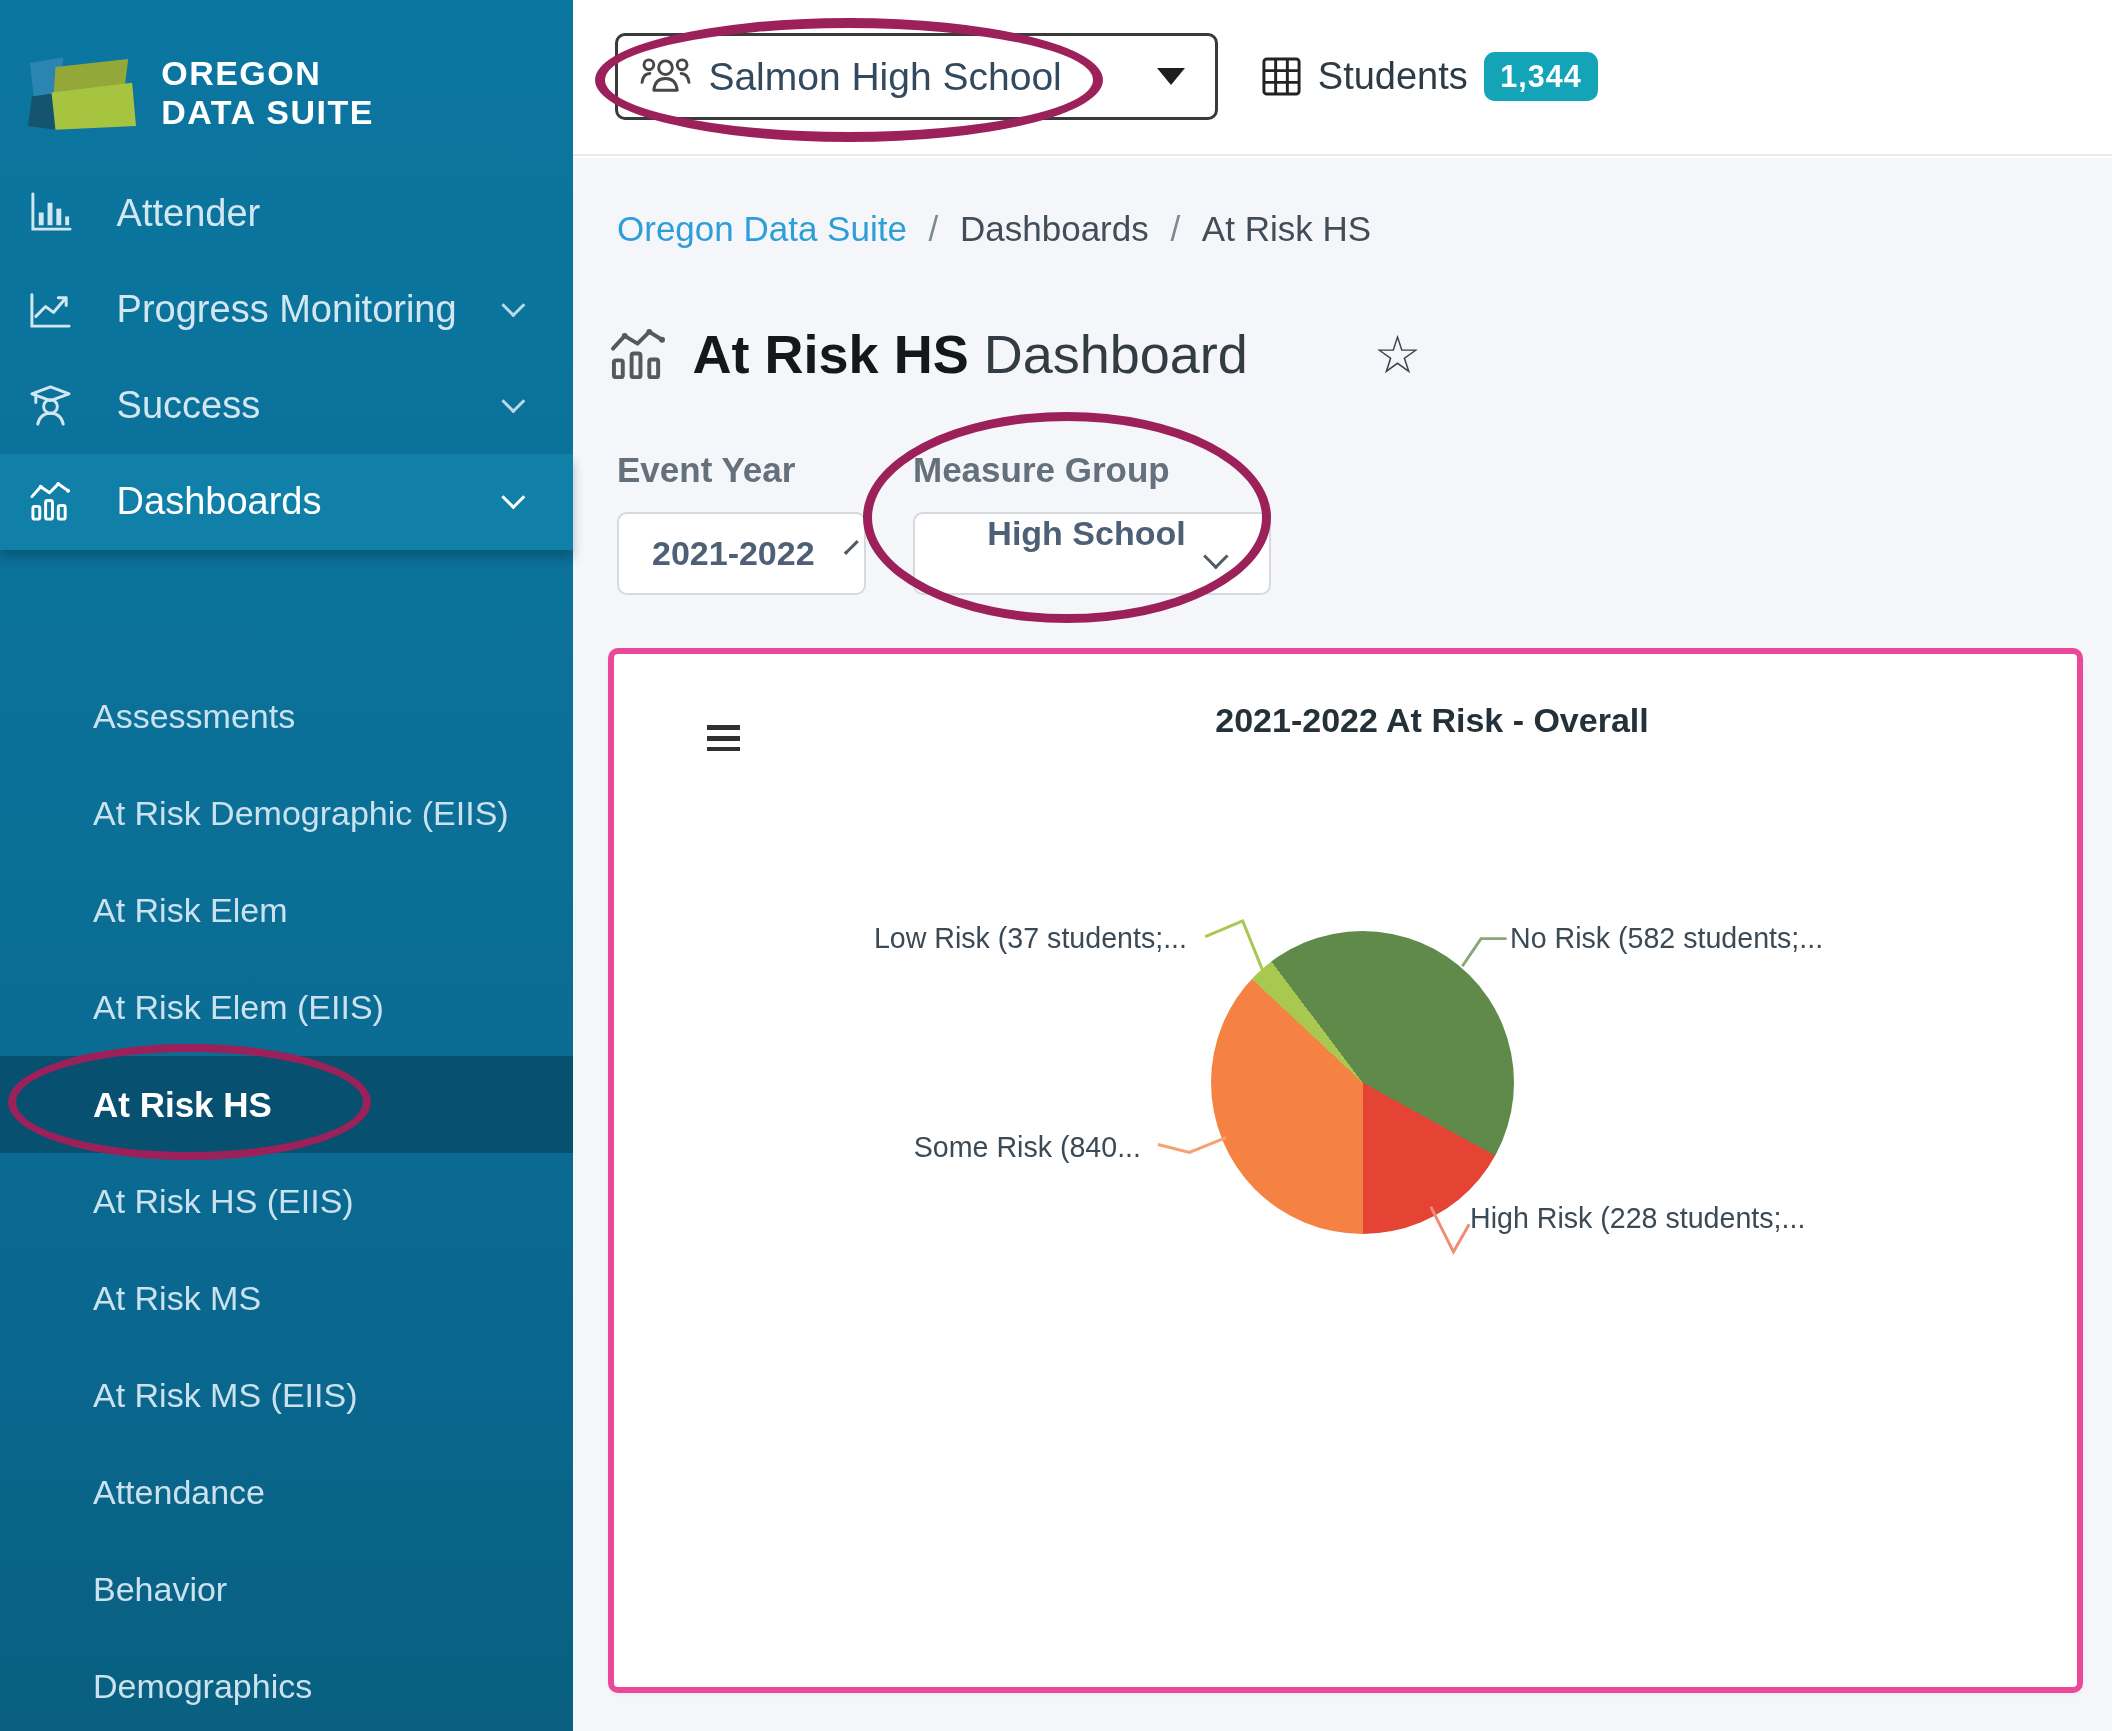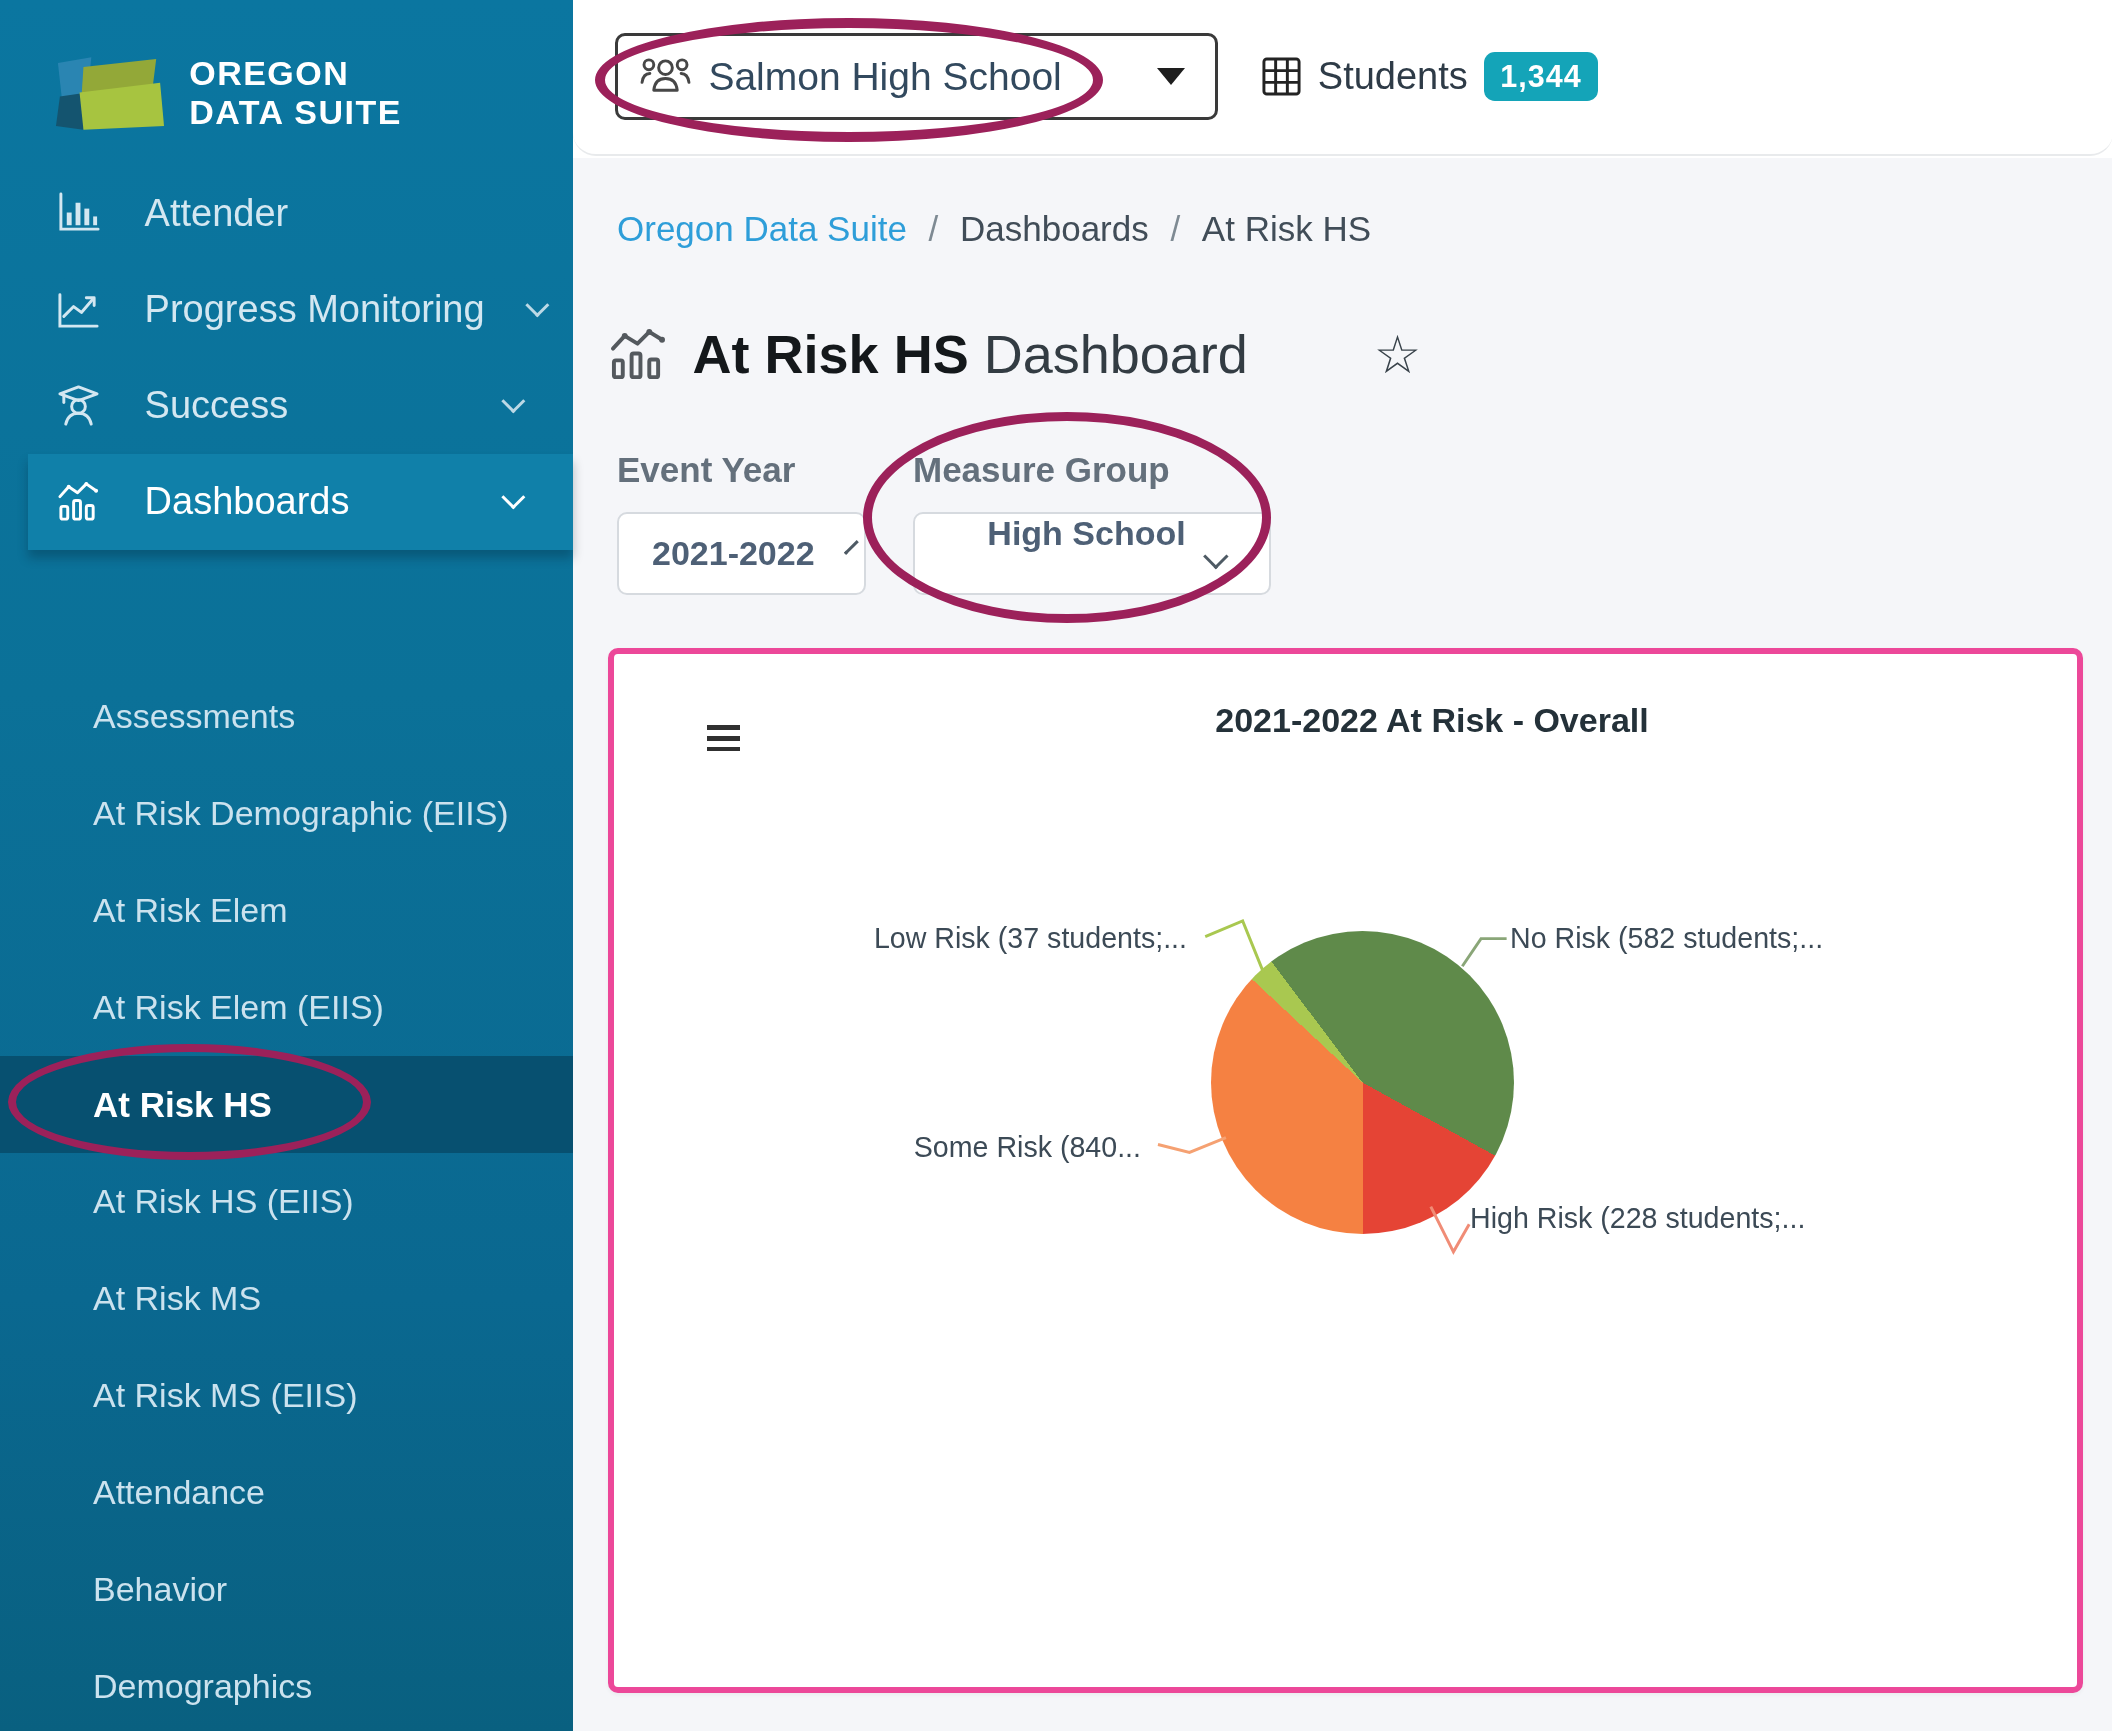--- a/index.html
+++ b/index.html
@@ -1,39 +1,39 @@
 <!DOCTYPE html>
 <html><head>
 <meta charset="utf-8">
 <style>
   * { margin:0; padding:0; box-sizing:border-box; }
   html,body { width:2113px; height:1732px; background:#fff; font-family:"Liberation Sans", sans-serif; overflow:hidden; }
   #app { position:relative; width:2113px; height:1732px; background:#fff; }
 
   
   .sidebar { position:absolute; left:0; top:0; width:573px; height:1732px;
-    background:linear-gradient(180deg,#0B76A0 0%, #0B7198 40%, #0A6890 75%, #096080 100%); z-index:5;padding-left:28px; }
+    background:linear-gradient(180deg,#0B76A0 0%, #0B7198 40%, #0A6890 75%, #096080 100%); z-index:5; }
   .logo-row { display:flex; align-items:center; gap:23.6px; padding:37px 0 0 25.6px; height:148px; cursor:pointer; }
   .logo-mark { width:112px; height:79px; flex:0 0 auto; }
   .logo-text { color:#fff; font-weight:bold; font-size:34px; line-height:39px; letter-spacing:1.5px; }
   .nav { margin-top:17.7px; }
   .nav-item { height:96px; display:flex; align-items:center; padding-left:27.6px; gap:44px;
     color:#D3E7F1; font-size:38px; cursor:pointer; white-space:nowrap; }
   .nav-item .nav-icon { width:45px; height:45px; flex:0 0 auto; }
   .nav-item.active { background:#1080A9; color:#FFFFFF; box-shadow:0 7.9px 9.9px rgba(0,25,40,.28); }
   .chev { width:16.7px; height:16.7px; border-right:3.9px solid #BCD9E6; border-bottom:3.9px solid #BCD9E6;
     transform:rotate(45deg) translate(-3px,-3px); margin-left:auto; margin-right:51px; flex:0 0 auto; }
   .subnav { position:absolute; left:0; top:668px; width:573px; }
   .sub-item { height:97px; display:flex; align-items:center; padding-left:93px; font-size:34px;
     color:#CBE2EE; cursor:pointer; white-space:nowrap; }
   .sub-item.active { background:#075070; color:#fff; font-weight:bold; font-size:35px; }
 
   
   .topbar { position:absolute; left:573px; top:0; width:1540px; height:156px; background:#fff;
-    border-bottom:2px solid #E8EAEC; z-index:4;border-radius:23px; }
+    border-bottom:2px solid #E8EAEC; z-index:4; }
   .school-box { position:absolute; left:42px; top:33px; width:603px; height:87px; background:#fff;
     border:3px solid #3A3A3A; border-radius:9.9px; display:flex; align-items:center; padding:0 29.6px 0 21.7px; cursor:pointer; }
   .school-box .people { width:51px; height:43px; margin-right:17.7px; flex:0 0 auto; }
   .school-name { font-size:39px; color:#32495E; white-space:nowrap; }
   .caret-down { margin-left:auto; width:0; height:0; border-left:14.8px solid transparent;
     border-right:14.8px solid transparent; border-top:17.7px solid #1E1E1E; }
   .students-group { position:absolute; left:688px; top:33px; height:87px; display:flex; align-items:center; gap:15.8px; cursor:pointer; }
   .students-group .grid-ic { width:41px; height:41px; }
   .students-label { font-size:38px; color:#2E3B47; }
   .students-badge { background:#14A4B8; color:#fff; font-weight:bold; font-size:30.5px;

